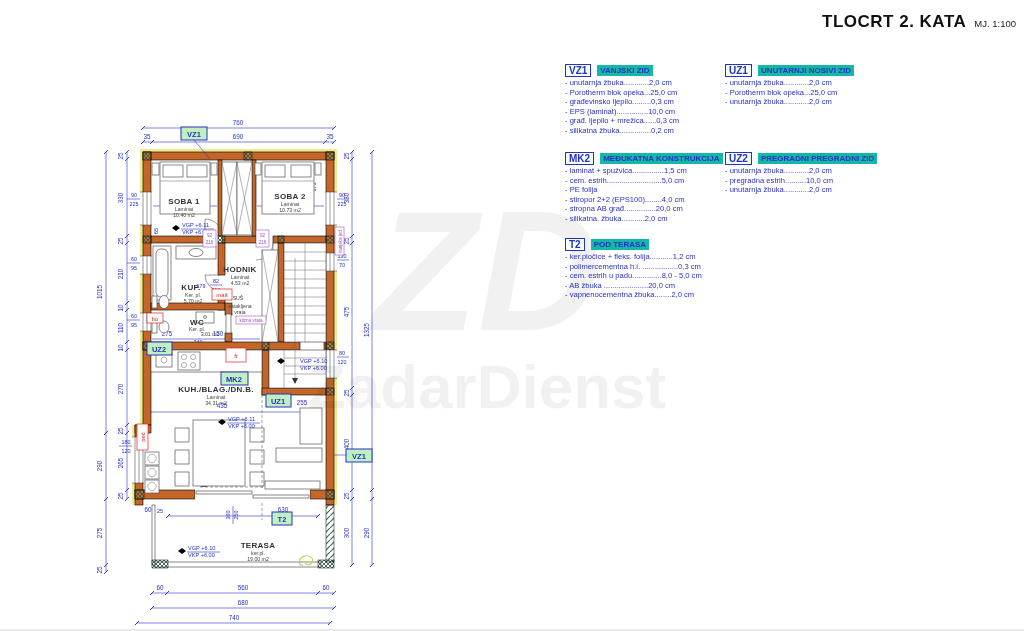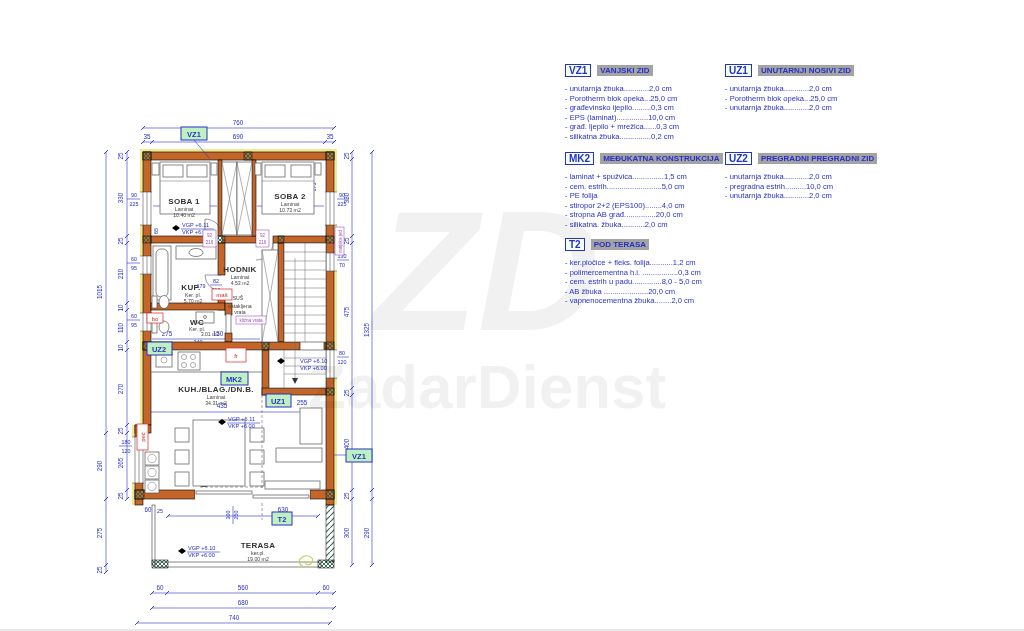--- a/index.html
+++ b/index.html
@@ -6,23 +6,23 @@
   .page{position:relative;width:1024px;height:631px;background:#fff;overflow:hidden;
         font-family:"Liberation Sans",sans-serif;}
   .plan-svg{position:absolute;left:0;top:0;}
   .titlebar{position:absolute;top:12px;right:8px;display:flex;align-items:baseline;gap:8px;}
   .title-main{font-size:17px;font-weight:bold;color:#111;letter-spacing:.5px;}
   .title-scale{font-size:9.5px;color:#222;}
   .legend-block{position:absolute;width:160px;}
   .lrow{display:flex;align-items:center;gap:6px;}
   .ltag{display:inline-block;border:1.3px solid #2830c8;color:#2830c8;font-weight:bold;
         font-size:10px;padding:0 3px;background:#f2fff2;}
-  .lhead{display:inline-block;background:#a3a3a3;color:#2830c8;font-weight:bold;
+  .lhead{display:inline-block;background:#14b8a6;color:#2830c8;font-weight:bold;
          font-size:8px;padding:1px 3px;}
-  .litems{margin-top:7px;color:#2830c8;font-size:7.6px;line-height:9.6px;}
+  .litems{margin-top:1px;color:#2830c8;font-size:7.6px;line-height:9.6px;}
   .bottom-edge{position:absolute;left:0;bottom:0;width:100%;height:2px;background:#e9e9e9;}
   
   .dl{stroke:#2830c8;stroke-width:.6;fill:none;}
   .tk{stroke:#2830c8;stroke-width:.9;fill:none;}
   .dim{fill:#2830c8;font-size:6.3px;text-anchor:middle;}
   .dims{fill:#2830c8;font-size:5.4px;text-anchor:middle;}
   .lvl{fill:#2830c8;font-size:5.6px;text-anchor:start;}
   .room{fill:#333;font-size:8px;font-weight:bold;text-anchor:middle;letter-spacing:.3px;}
   .sub{fill:#444;font-size:5.2px;text-anchor:middle;}
   .tagt{fill:#2830c8;font-size:7.5px;font-weight:bold;text-anchor:middle;}
@@ -455,20 +455,24 @@
     <rect class="purr" x="335" y="227" width="9" height="28"></rect>
     <text class="pur" transform="rotate(-90 339.5 241)" x="339.5" y="243">vanjska jed.</text>
   </g>
 
   <g>
     <text class="wm" x="487" y="330" font-size="170" text-anchor="middle" font-style="italic">ZD</text>
     <text class="wm" x="487" y="408" font-size="62" text-anchor="middle">ZadarDienst</text>
   </g>
 </svg>
 
+<div class="titlebar">
+  <span class="title-main">TLOCRT 2. KATA</span>
+  <span class="title-scale">MJ. 1:100</span>
+</div>
 
 <div class="legend-block" style="left:565px;top:64px;">
   <div class="lrow">
     <span class="ltag">VZ1</span>
     <span class="lhead">VANJSKI ZID</span>
   </div>
   <div class="litems">
     <div>- unutarnja žbuka............2,0 cm</div>
     <div>- Porotherm blok opeka...25,0 cm</div>
     <div>- građevinsko ljepilo.........0,3 cm</div>

